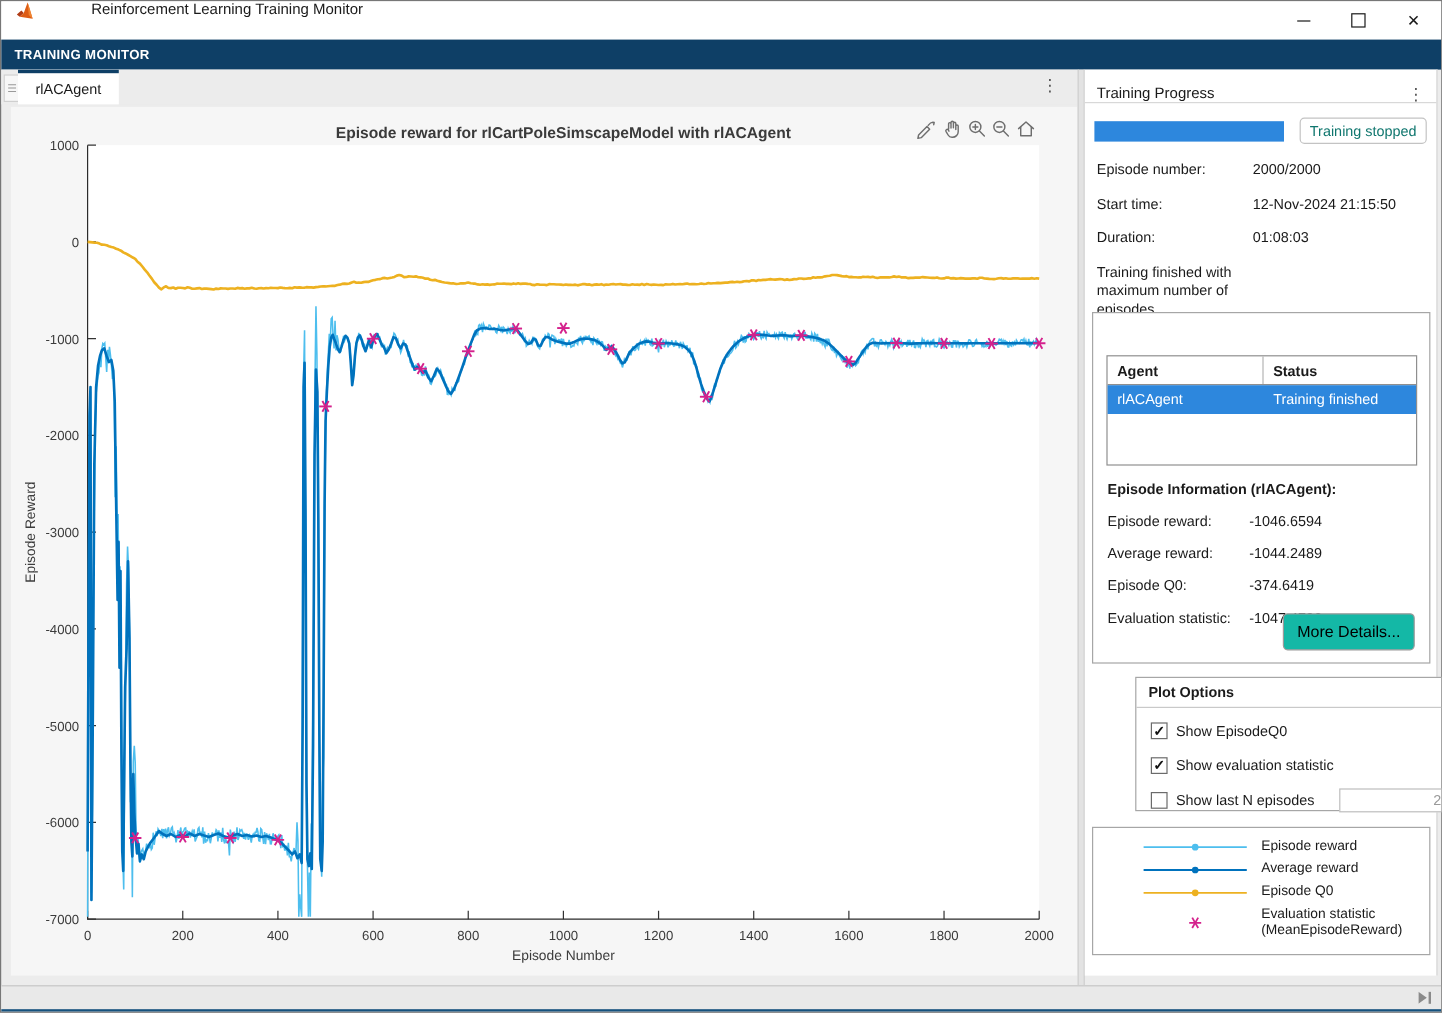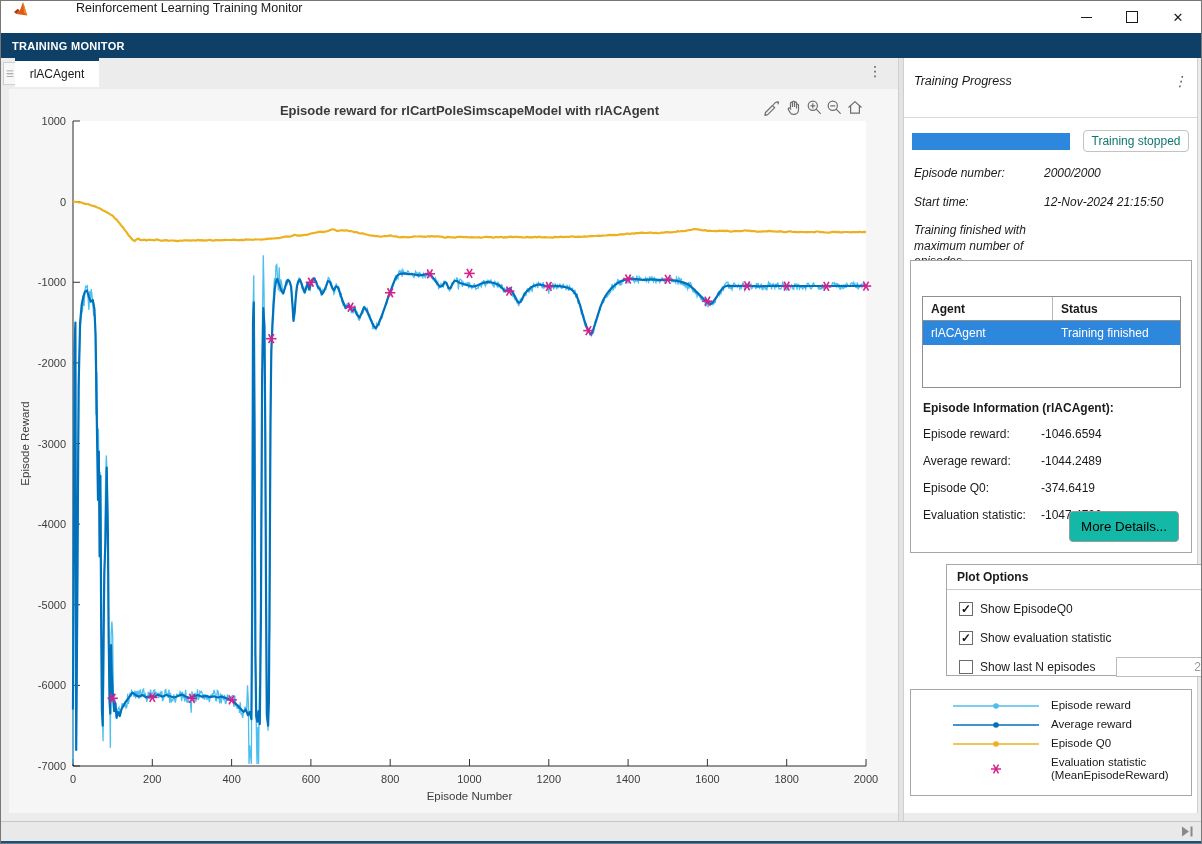--- a/index.html
+++ b/index.html
@@ -29,28 +29,28 @@
   
   .figure{position:absolute;left:8px;top:88px;width:889px;height:724px;background:#f6f6f6;}
   svg text{font-family:"Liberation Sans",sans-serif;}
   .axtb{stroke:#6e6e6e;stroke-width:1.2;fill:none;stroke-linecap:round;stroke-linejoin:round;}
   
   .splitter{position:absolute;left:897px;top:57px;width:6px;height:763px;background:#e3e3e3;
             border-left:1px solid #cfcfcf;border-right:1px solid #cfcfcf;box-sizing:border-box;}
   
   .rpanel{position:absolute;left:903px;top:57px;width:294px;height:755px;background:#fff;
           border-right:1px solid #cfcfcf;box-sizing:border-box;font-size:12px;color:#1a1a1a;}
-  .rp-header{height:27px;border-bottom:1px solid #d8d8d8;display:flex;align-items:flex-start;padding:16px 10px;font-size:12.5px;font-style:italic;}
+  .rp-header{height:27px;border-bottom:1px solid #d8d8d8;display:flex;align-items:flex-end;padding:0 10px;font-size:12.5px;}
   .rp-dots{margin-left:auto;}
   .progress-row{display:flex;align-items:center;margin:12px 8px 0 8px;}
   .progress-fill{height:17px;background:var(--accent);}
   .stop-btn{margin-left:13px;width:110px;height:22px;border:1px solid #c3c3c3;border-radius:4px;color:#0f766e;
             font-size:12px;background:#fff;display:flex;align-items:center;justify-content:center;box-sizing:border-box;}
   .fields{margin:14px 10px 0 10px;}
-  .frow{display:flex;margin-bottom:13px;font-style:italic;}
+  .frow{display:flex;margin-bottom:13px;}
   .flabel{width:130px;flex:0 0 auto;}
   .fvalue{width:152px;line-height:1.3;}
   .box{position:absolute;left:6px;width:282px;border:1px solid #a6a6a6;background:#fff;box-sizing:border-box;}
   .box-title{height:24px;border-bottom:1px solid #c9c9c9;display:flex;align-items:center;padding:0 10px;
              font-weight:bold;font-size:12px;}
   #box-ti{top:202px;height:293px;}
   .ti-table{position:absolute;left:11px;top:35px;width:259px;height:92px;border:1px solid #8f8f8f;box-sizing:border-box;}
   .tt-row{display:flex;height:24px;box-sizing:border-box;}
   .tt-header{font-weight:bold;border-bottom:1px solid #8f8f8f;}
   .tt-c1{width:130px;padding:0 8px;display:flex;align-items:center;border-right:1px solid #b5b5b5;box-sizing:border-box;}
@@ -270,20 +270,24 @@
     <div class="fields">
       <div class="frow">
         <span class="flabel">Episode number:</span>
         <span class="fvalue">2000/2000</span>
       </div>
       <div class="frow">
         <span class="flabel">Start time:</span>
         <span class="fvalue">12-Nov-2024 21:15:50</span>
       </div>
       <div class="frow">
+        <span class="flabel">Duration:</span>
+        <span class="fvalue">01:08:03</span>
+      </div>
+      <div class="frow">
         <span class="fvalue">Training finished with maximum number of episodes.</span>
       </div>
     </div>
 
     <div class="box" id="box-ti">
       <div class="ti-table">
         <div class="tt-row tt-header">
           <div class="tt-c1">Agent</div>
           <div class="tt-c2">Status</div>
         </div>

